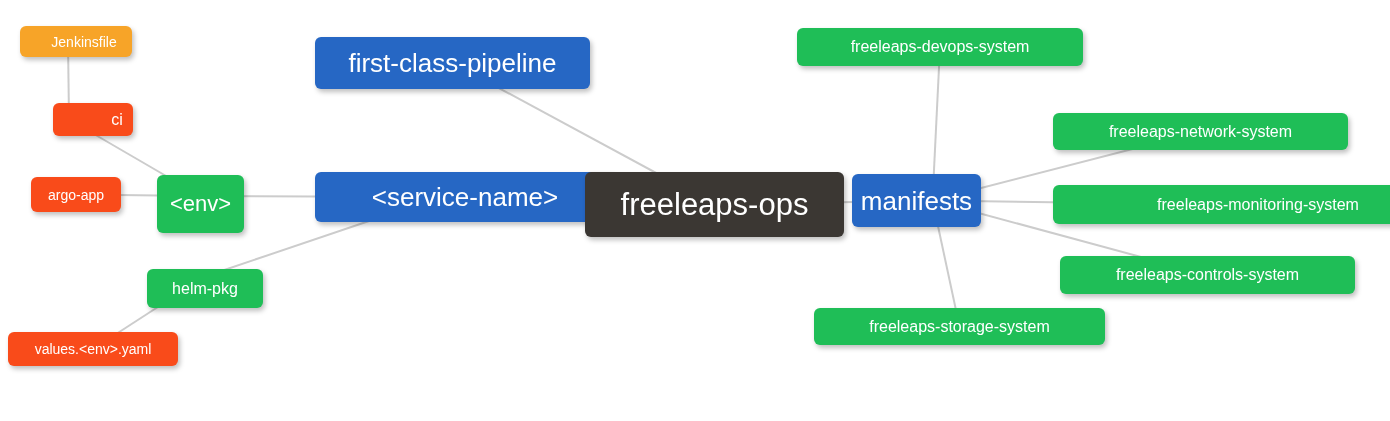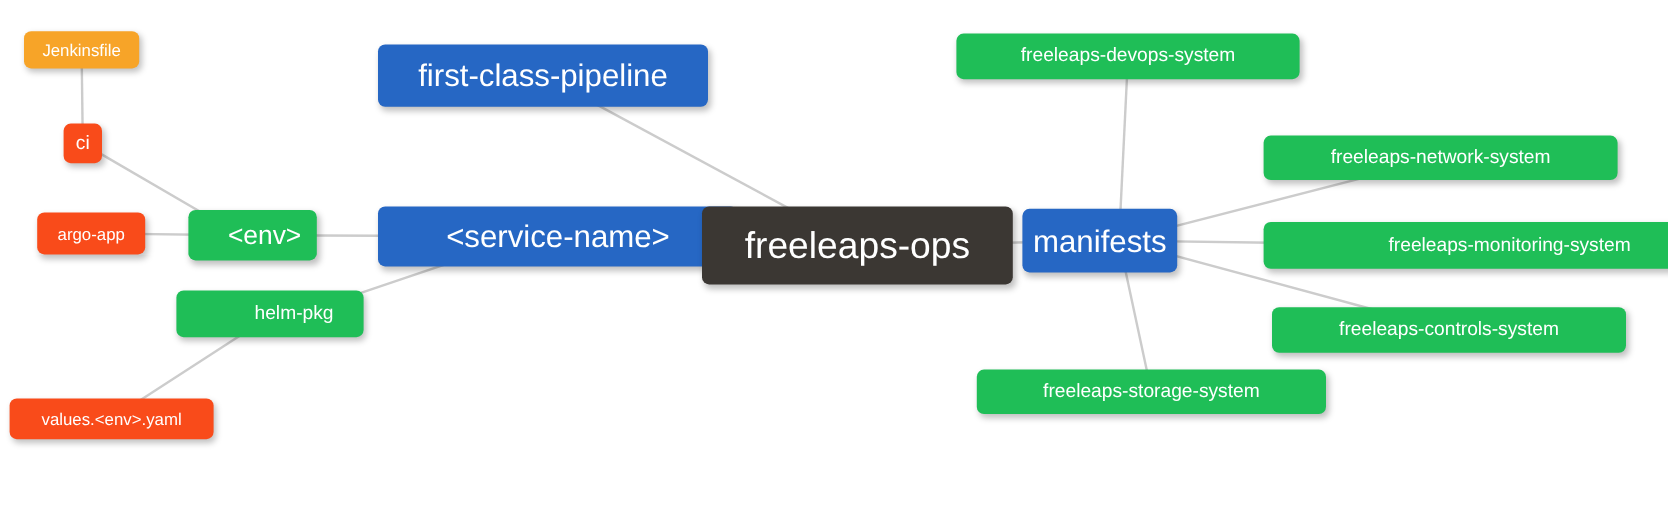--- a/index.html
+++ b/index.html
@@ -48,29 +48,29 @@
       <line x1="452.5" y1="63" x2="714.5" y2="204.5" stroke="#CCCCCC" stroke-width="2"></line>
       <line x1="440" y1="197" x2="714.5" y2="204.5" stroke="#CCCCCC" stroke-width="2"></line>
       <line x1="714.5" y1="204.5" x2="932.5" y2="200.5" stroke="#CCCCCC" stroke-width="2"></line>
       <line x1="932.5" y1="200.5" x2="940" y2="47" stroke="#CCCCCC" stroke-width="2"></line>
       <line x1="932.5" y1="200.5" x2="1200.5" y2="131.5" stroke="#CCCCCC" stroke-width="2"></line>
       <line x1="932.5" y1="200.5" x2="1213" y2="204.5" stroke="#CCCCCC" stroke-width="2"></line>
       <line x1="932.5" y1="200.5" x2="1207.5" y2="275" stroke="#CCCCCC" stroke-width="2"></line>
       <line x1="932.5" y1="200.5" x2="959.5" y2="326.5" stroke="#CCCCCC" stroke-width="2"></line>
     </svg>
 
-  <div class="node lvl5" style="left:20px; top:26px; width:96px; height:31px;">Jenkinsfile</div>
+  <div class="node lvl5" style="left:20px; top:26px; width:96px; height:31px;padding-left:16px;">Jenkinsfile</div>
 
-  <div class="node lvl4 fs16" style="left:53px; top:103px; width:32px; height:33px;">ci</div>
+  <div class="node lvl4 fs16" style="left:53px; top:103px; width:32px; height:33px;padding-left:48px;">ci</div>
 
   <div class="node lvl4" style="left:31px; top:177px; width:90px; height:35px;">argo-app</div>
 
-  <div class="node lvl3 fs22" style="left:157px; top:175px; width:87px; height:42px;padding-left:20px;">&lt;env&gt;</div>
+  <div class="node lvl3 fs22" style="left:157px; top:175px; width:87px; height:58px;">&lt;env&gt;</div>
 
-  <div class="node lvl3" style="left:147px; top:242px; width:116px; height:39px;padding-left:40px;">helm-pkg</div>
+  <div class="node lvl3" style="left:147px; top:269px; width:116px; height:39px;">helm-pkg</div>
 
   <div class="node lvl4" style="left:8px; top:332px; width:170px; height:34px;">values.&lt;env&gt;.yaml</div>
 
   <div class="node lvl2" style="left:315px; top:37px; width:275px; height:52px;">first-class-pipeline</div>
 
   <div class="node lvl2" style="left:315px; top:172px; width:300px; height:50px;">&lt;service-name&gt;</div>
 
   <div class="node lvl1" style="left:585px; top:172px; width:259px; height:65px;">freeleaps-ops</div>
 
   <div class="node lvl2" style="left:852px; top:174px; width:129px; height:53px;">manifests</div>

